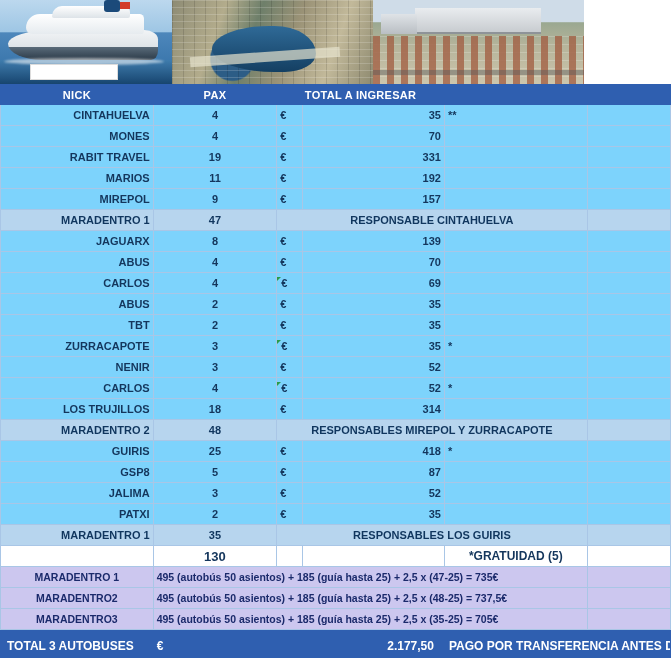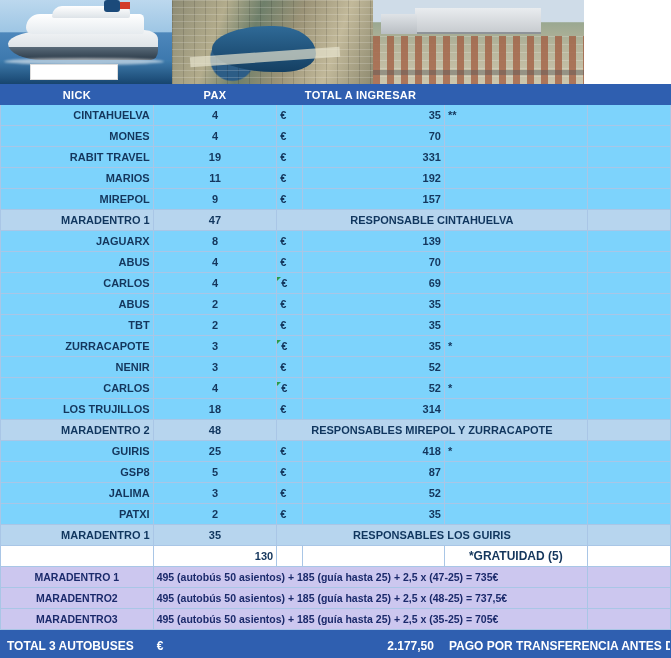--- a/index.html
+++ b/index.html
@@ -182,22 +182,22 @@
   }
   tr.sub td.c-span {
     text-align: center;
   }
 
   tr.total-row td {
     background: #ffffff;
     font-weight: bold;
   }
   tr.total-row td.big {
-    font-size: 11px;
-    text-align: right;
+    font-size: 13px;
+    text-align: center;
   }
   tr.total-row td.grat {
     text-align: center;
     font-size: 12px;
   }
 
   tr.bus td {
     background: #ccc7ef;
     color: #1b2a6b;
     font-weight: bold;

